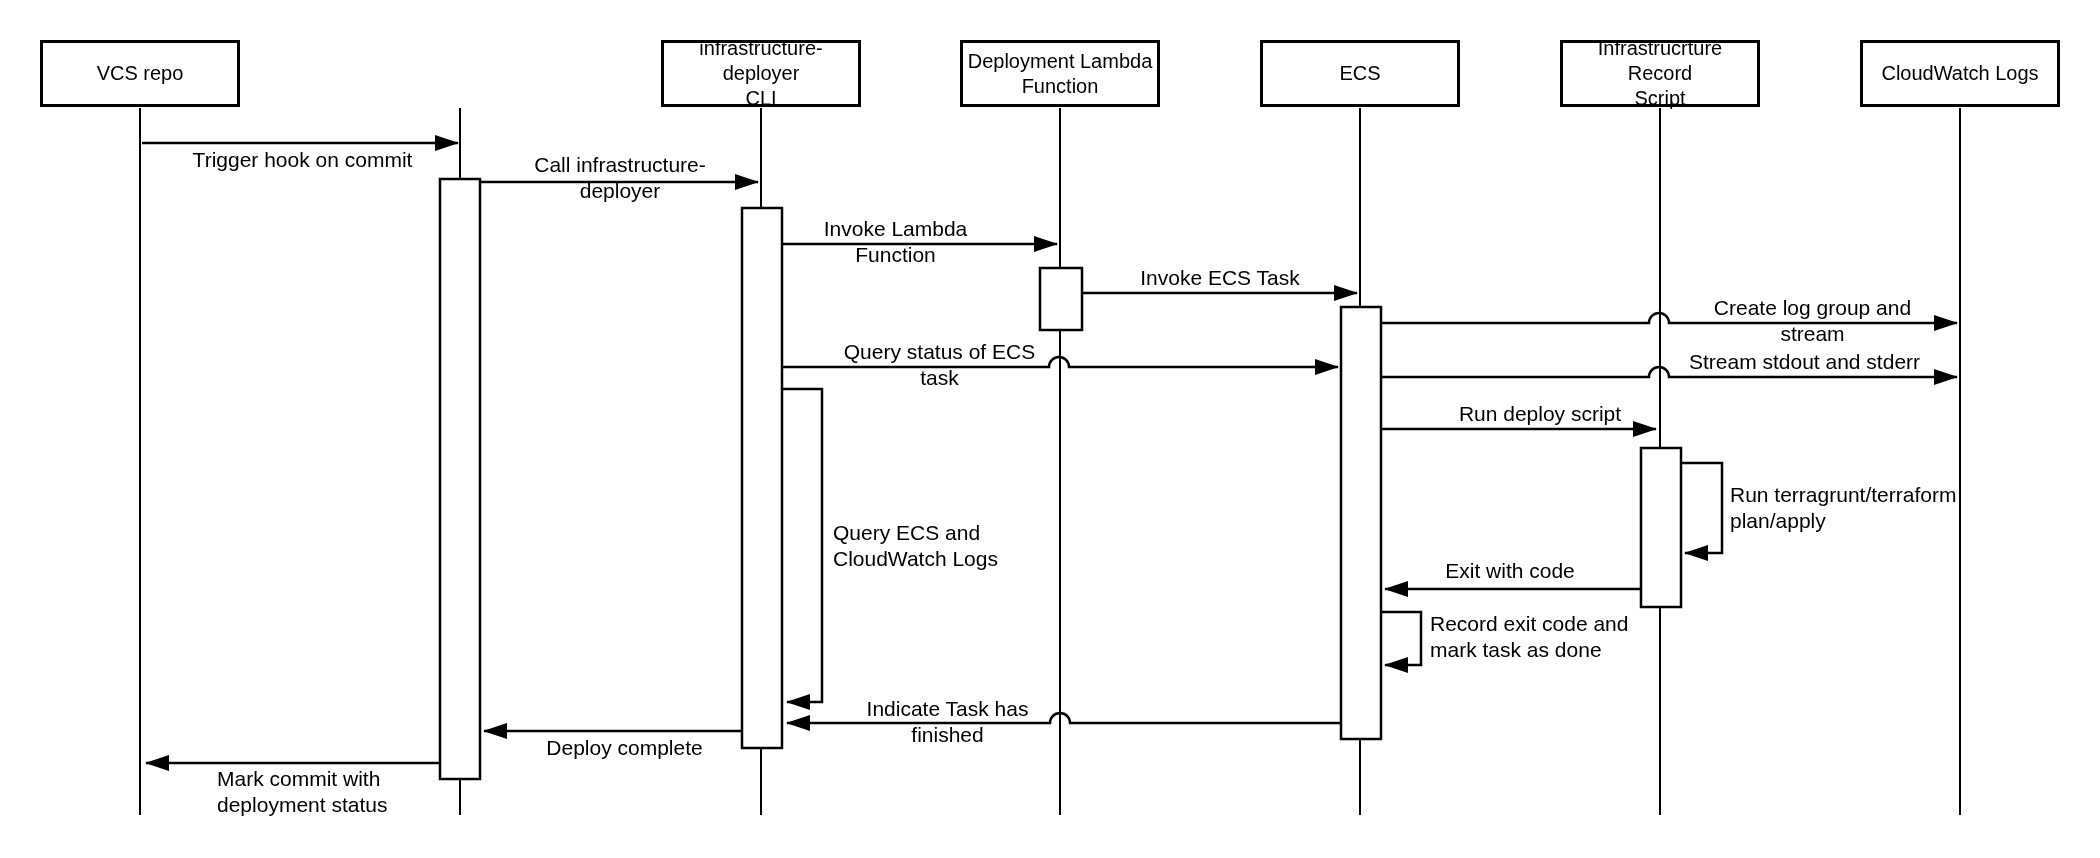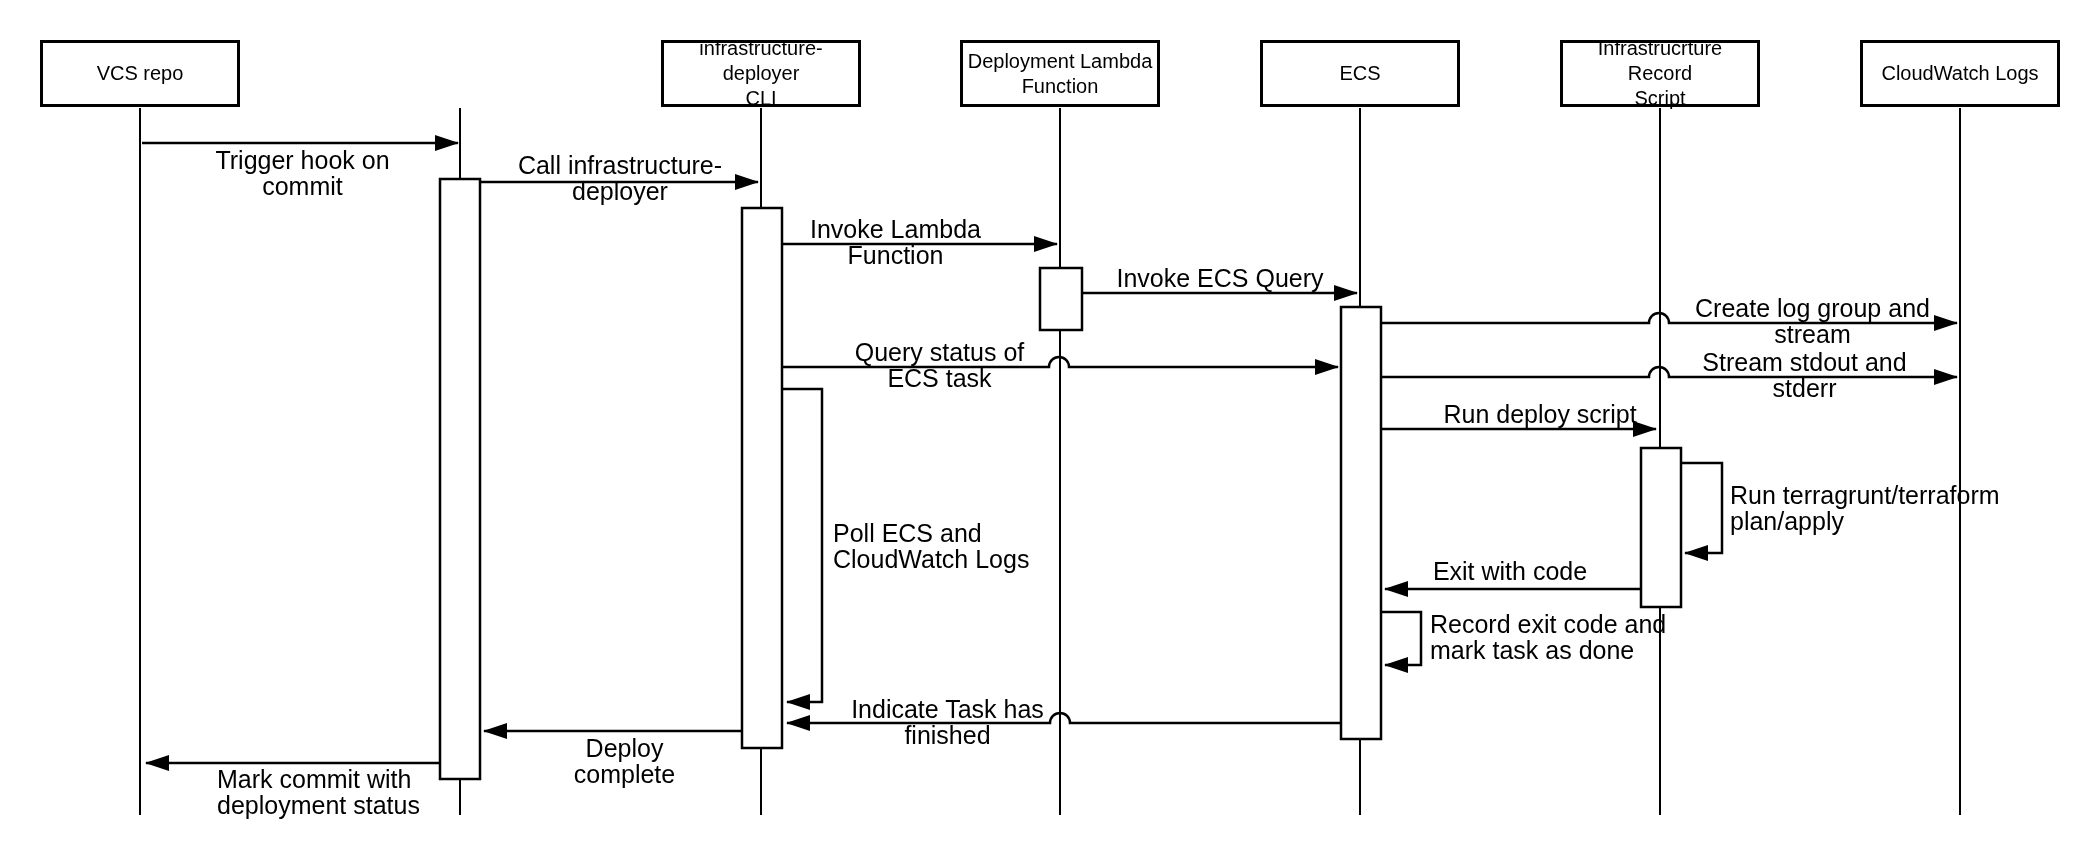--- a/index.html
+++ b/index.html
@@ -17,21 +17,21 @@
     box-sizing:border-box;
     border:3px solid #000;background:#fff;
     display:flex;align-items:center;justify-content:center;
     z-index:2;
   }
   .actor .label{
     font-size:20px;line-height:25px;text-align:center;white-space:pre-line;
   }
   .msg{
     position:absolute;z-index:3;
-    font-size:25px;line-height:26px;white-space:pre-line;
+    font-size:21px;line-height:26px;white-space:pre-line;
   }
   .c{text-align:center;}
 </style>
 </head>
 <body>
 
 <div class="stage">
 
   <svg class="layer-svg" width="2100" height="858" viewBox="0 0 2100 858">
     <defs>
@@ -95,30 +95,30 @@
     <span class="label">Infrastrucrture Record
 Script</span>
   </div>
   <div class="actor" style="left:1860px">
     <span class="label">CloudWatch Logs</span>
   </div>
 
   <div class="msg c" style="left:190px;top:147px;width:225px">Trigger hook on commit</div>
   <div class="msg c" style="left:495px;top:152px;width:250px">Call infrastructure-deployer</div>
   <div class="msg c" style="left:783px;top:216px;width:225px">Invoke Lambda Function</div>
-  <div class="msg c" style="left:1110px;top:265px;width:220px">Invoke ECS Query</div>
+  <div class="msg c" style="left:1110px;top:265px;width:220px">Invoke ECS Task</div>
   <div class="msg c" style="left:1680px;top:295px;width:265px">Create log group and stream</div>
   <div class="msg c" style="left:827px;top:339px;width:225px">Query status of ECS task</div>
   <div class="msg c" style="left:1682px;top:349px;width:245px">Stream stdout and stderr</div>
   <div class="msg c" style="left:1440px;top:401px;width:200px">Run deploy script</div>
   <div class="msg" style="left:1730px;top:482px;width:270px">Run terragrunt/terraform
 plan/apply</div>
   <div class="msg c" style="left:1410px;top:558px;width:200px">Exit with code</div>
   <div class="msg" style="left:1430px;top:611px;width:250px">Record exit code and
 mark task as done</div>
-  <div class="msg" style="left:833px;top:520px;width:210px">Poll ECS and
+  <div class="msg" style="left:833px;top:520px;width:210px">Query ECS and
 CloudWatch Logs</div>
   <div class="msg c" style="left:835px;top:696px;width:225px">Indicate Task has finished</div>
   <div class="msg c" style="left:532px;top:735px;width:185px">Deploy complete</div>
   <div class="msg" style="left:217px;top:766px;width:230px">Mark commit with
 deployment status</div>
 
 </div>
 
 </body></html>

